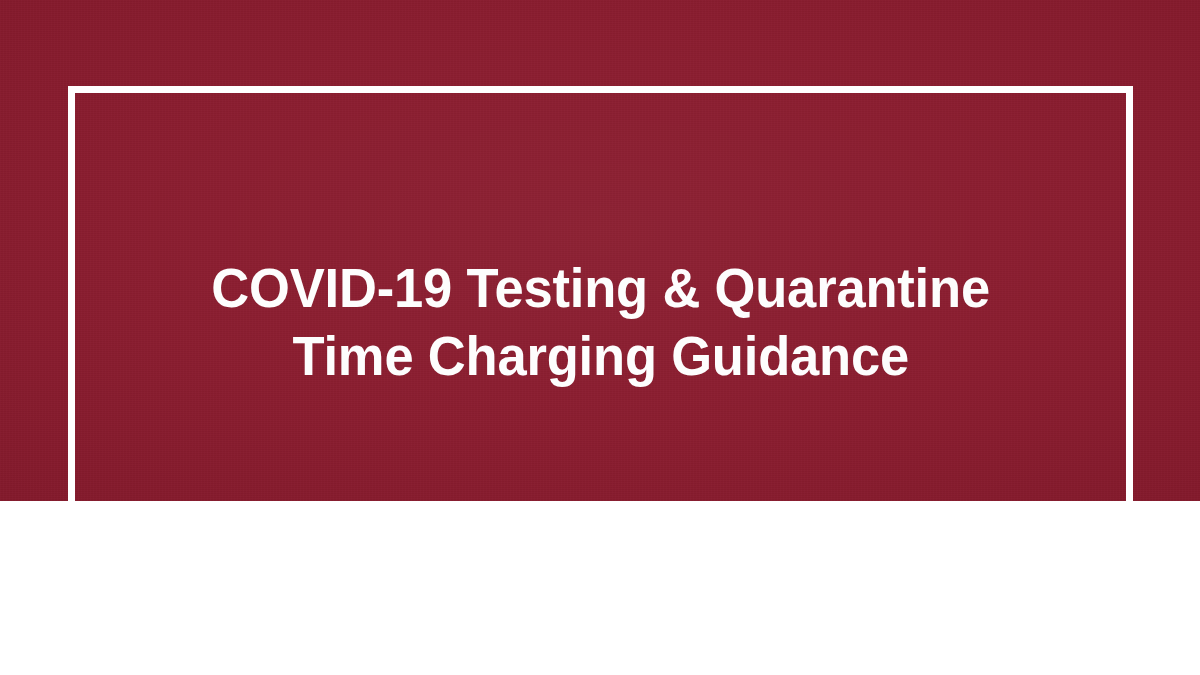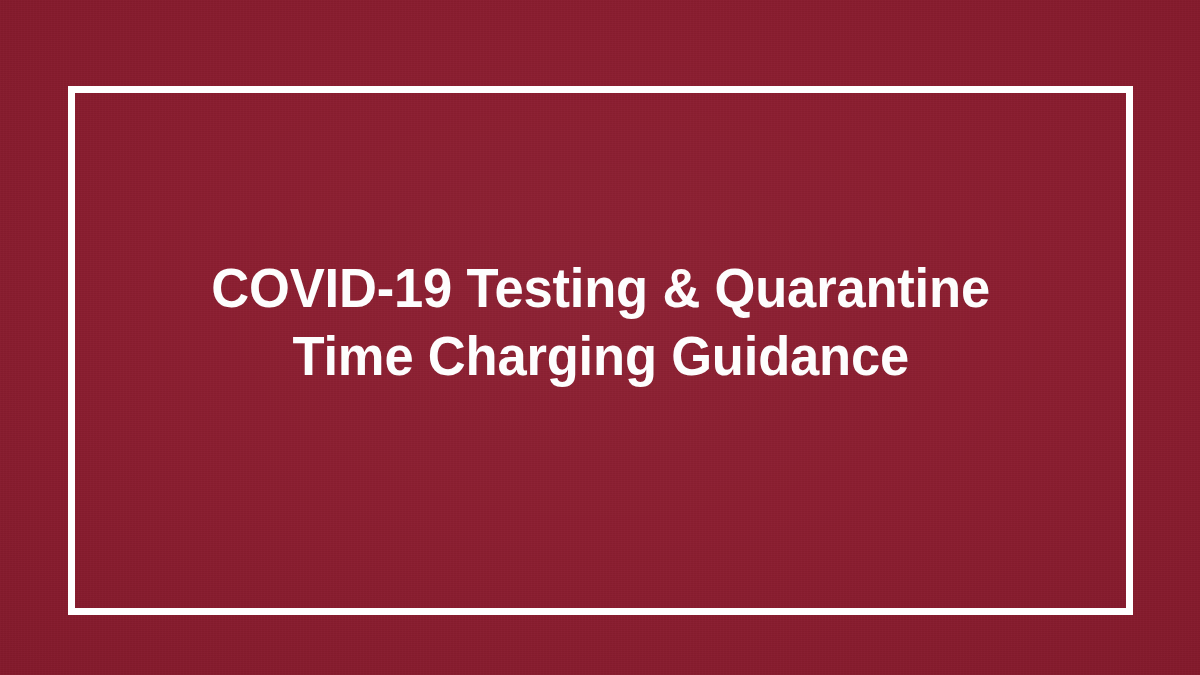--- a/index.html
+++ b/index.html
@@ -12,21 +12,21 @@
     width: 1200px;
     height: 675px;
     overflow: hidden;
     font-family: "Liberation Sans", sans-serif;
   }
 
   
   .slide {
     position: relative;
     width: 1200px;
-    height: 675px;
+    height: 501px;
     background-color: #8a1b2e;
     overflow: hidden;
   }
 
   
   .slide-texture {
     position: absolute;
     inset: 0;
     pointer-events: none;
     opacity: 0.55;

